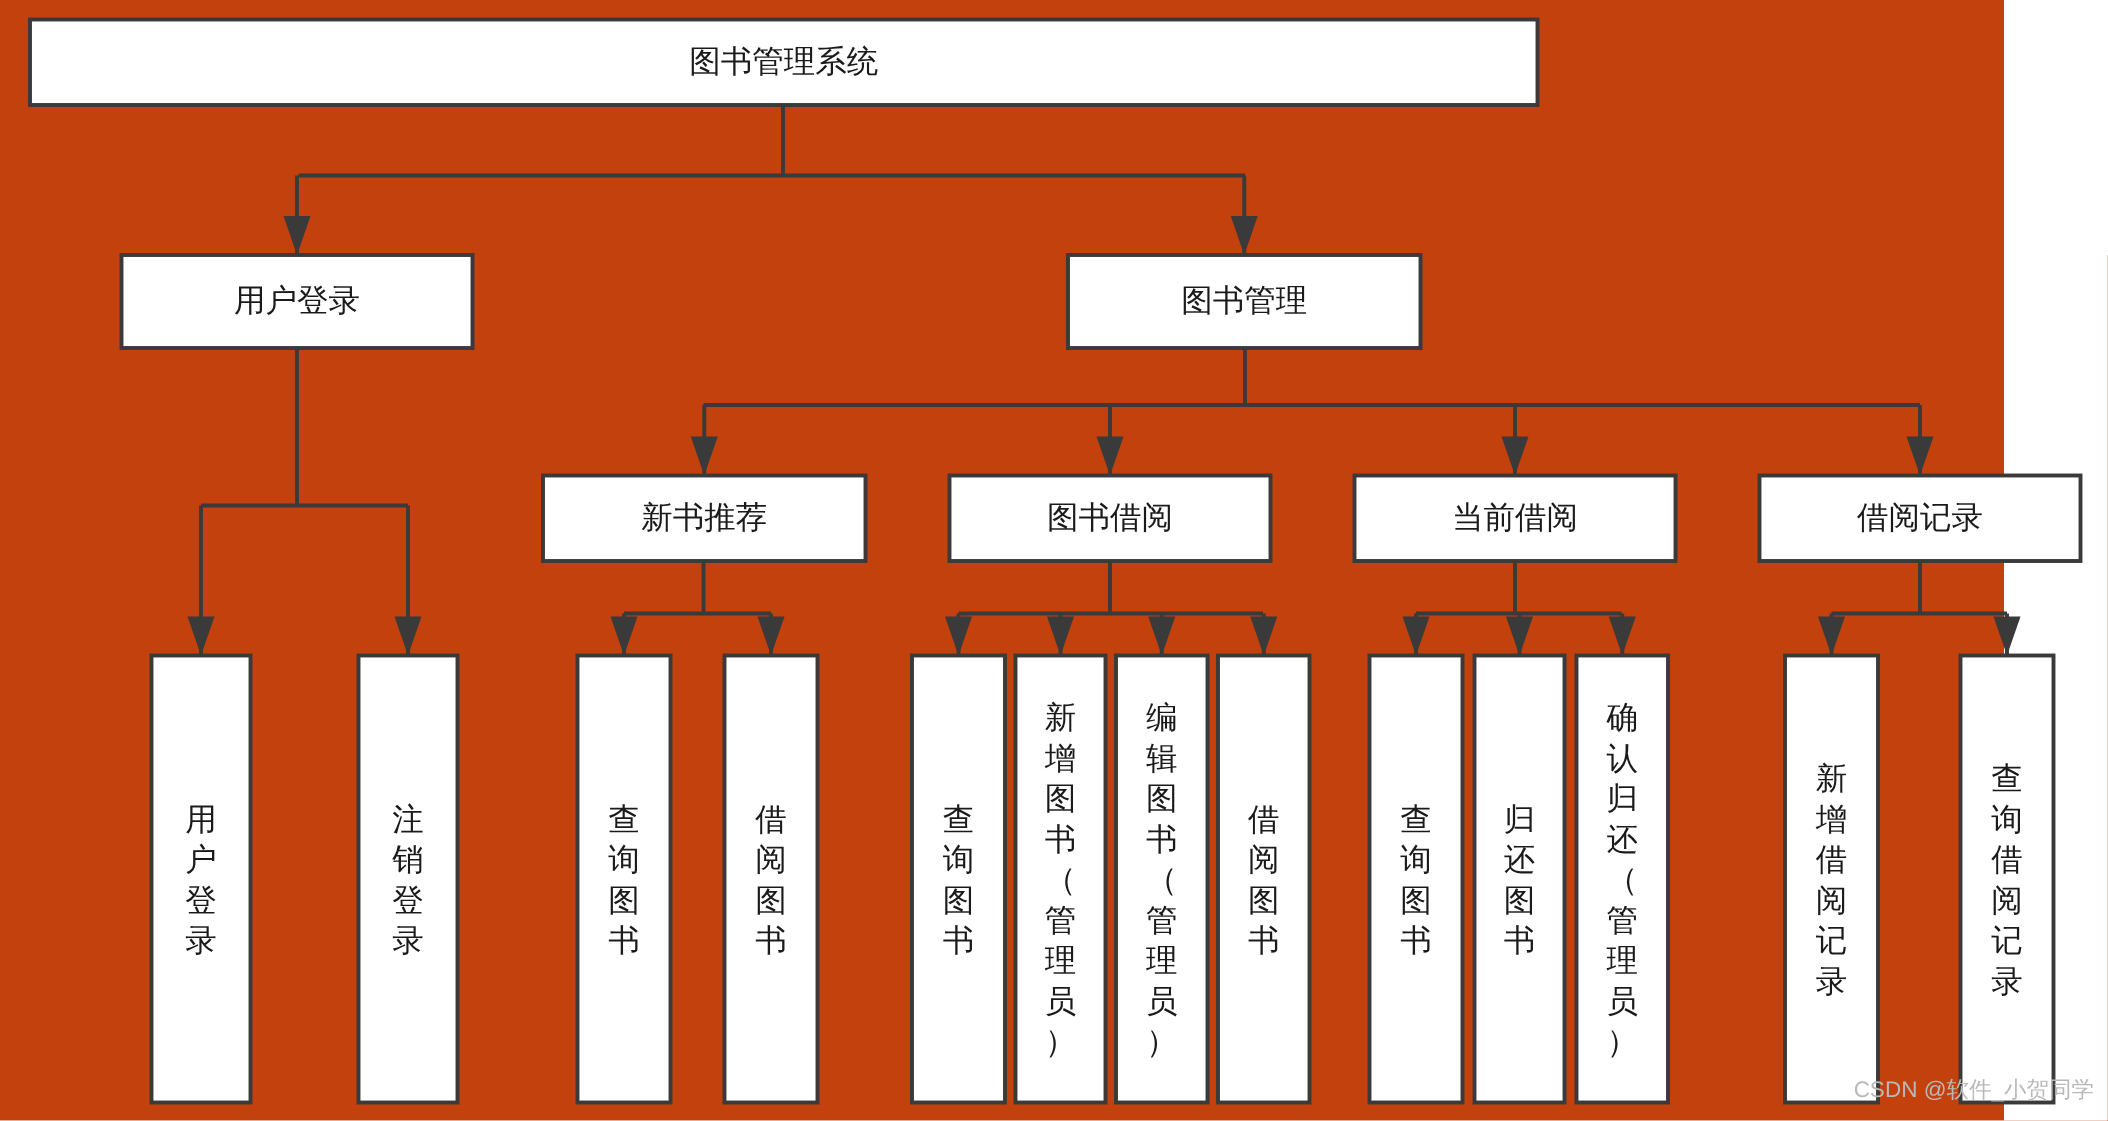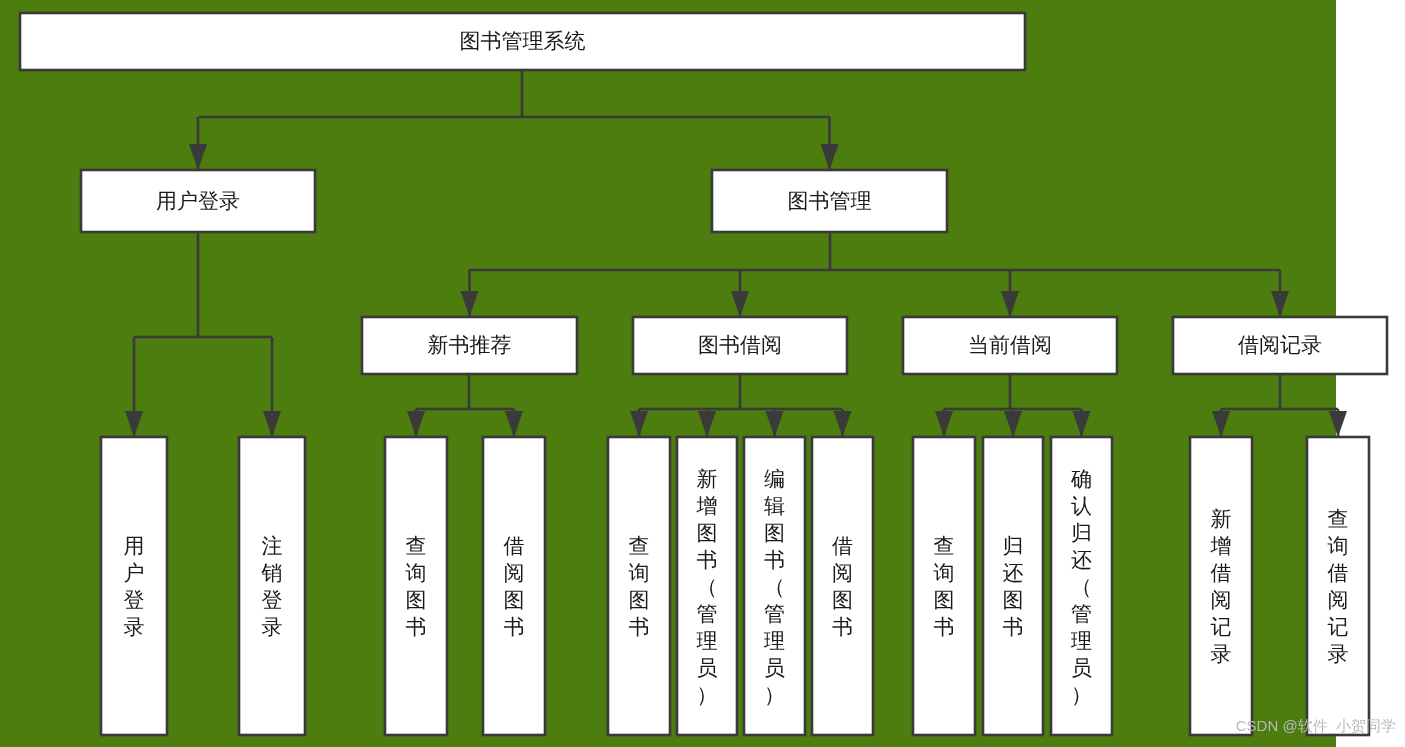--- a/index.html
+++ b/index.html
@@ -10,21 +10,21 @@
   body {
     width: 1405px;
     height: 747px;
     font-family: "Liberation Sans", "DejaVu Sans", sans-serif;
     overflow: hidden;
   }
   #diagram-root {
     position: relative;
     width: 1336px;
     height: 747px;
-    background: #4d7c0f;
+    background: #c2410c;
   }
   svg.diagram-canvas {
     position: absolute;
     top: 0;
     left: 0;
     width: 1405px;
     height: 747px;
     display: block;
   }
   .node-box {

